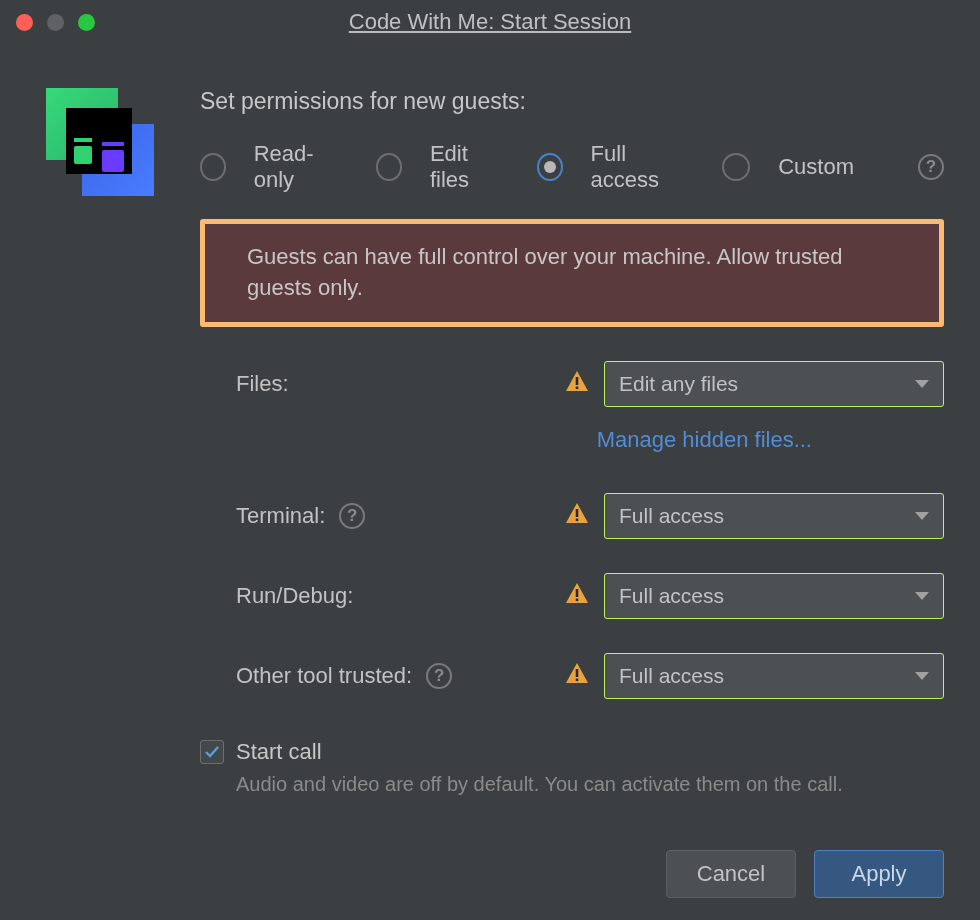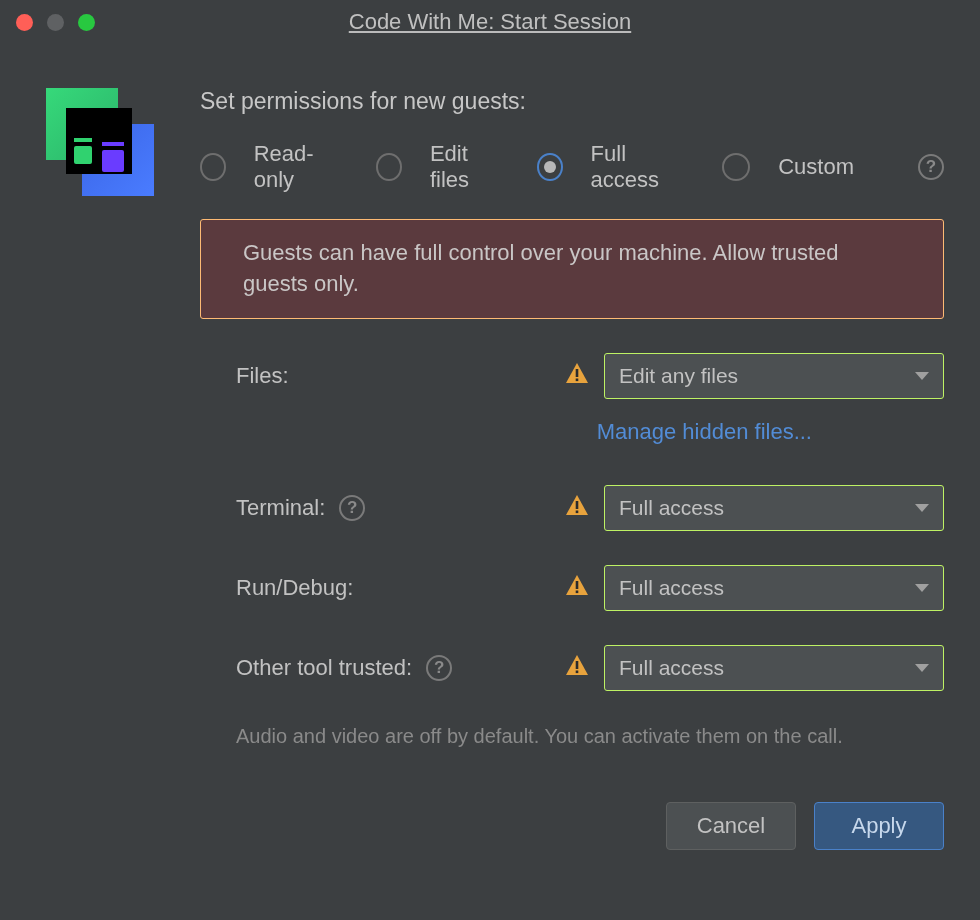--- a/index.html
+++ b/index.html
@@ -107,21 +107,21 @@
     align-items: center;
     justify-content: center;
     color: #8a8a8a;
     font-size: 17px;
     font-weight: bold;
     cursor: pointer;
     flex-shrink: 0;
   }
   .warning-banner {
     background: #5b3a3e;
-    border: 1px solid #fdba74;
+    border: 5px solid #fdba74;
     border-radius: 3px;
     padding: 18px 42px 18px 42px;
     color: #c9c6c6;
     font-size: 22px;
     line-height: 1.4;
     margin-bottom: 34px;
   }
   .section-header {
     display: flex;
     align-items: center;
@@ -387,20 +387,28 @@
             <rect x="9.7" y="6" width="2.6" height="8" fill="#2b2b2b"></rect>
             <rect x="9.7" y="15.5" width="2.6" height="2.6" fill="#2b2b2b"></rect>
           </svg>
       </span>
       <div class="dropdown">
         <span>Full access</span>
         <span class="chev"></span>
       </div>
     </div>
 
+    <div class="checkbox-row">
+      <span class="checkbox">
+        <svg width="16" height="16" viewBox="0 0 16 16">
+            <path d="M2 8 L6 12 L14 3" stroke="#5a9de0" stroke-width="2.4" fill="none"></path>
+          </svg>
+      </span>
+      <span class="checkbox-label">Start call</span>
+    </div>
     <div class="hint">Audio and video are off by default. You can activate them on the call.</div>
 
     <div class="button-row">
       <div class="btn btn-default">Cancel</div>
       <div class="btn btn-primary">Apply</div>
     </div>
   </div>
 </div>
 
 </body></html>

